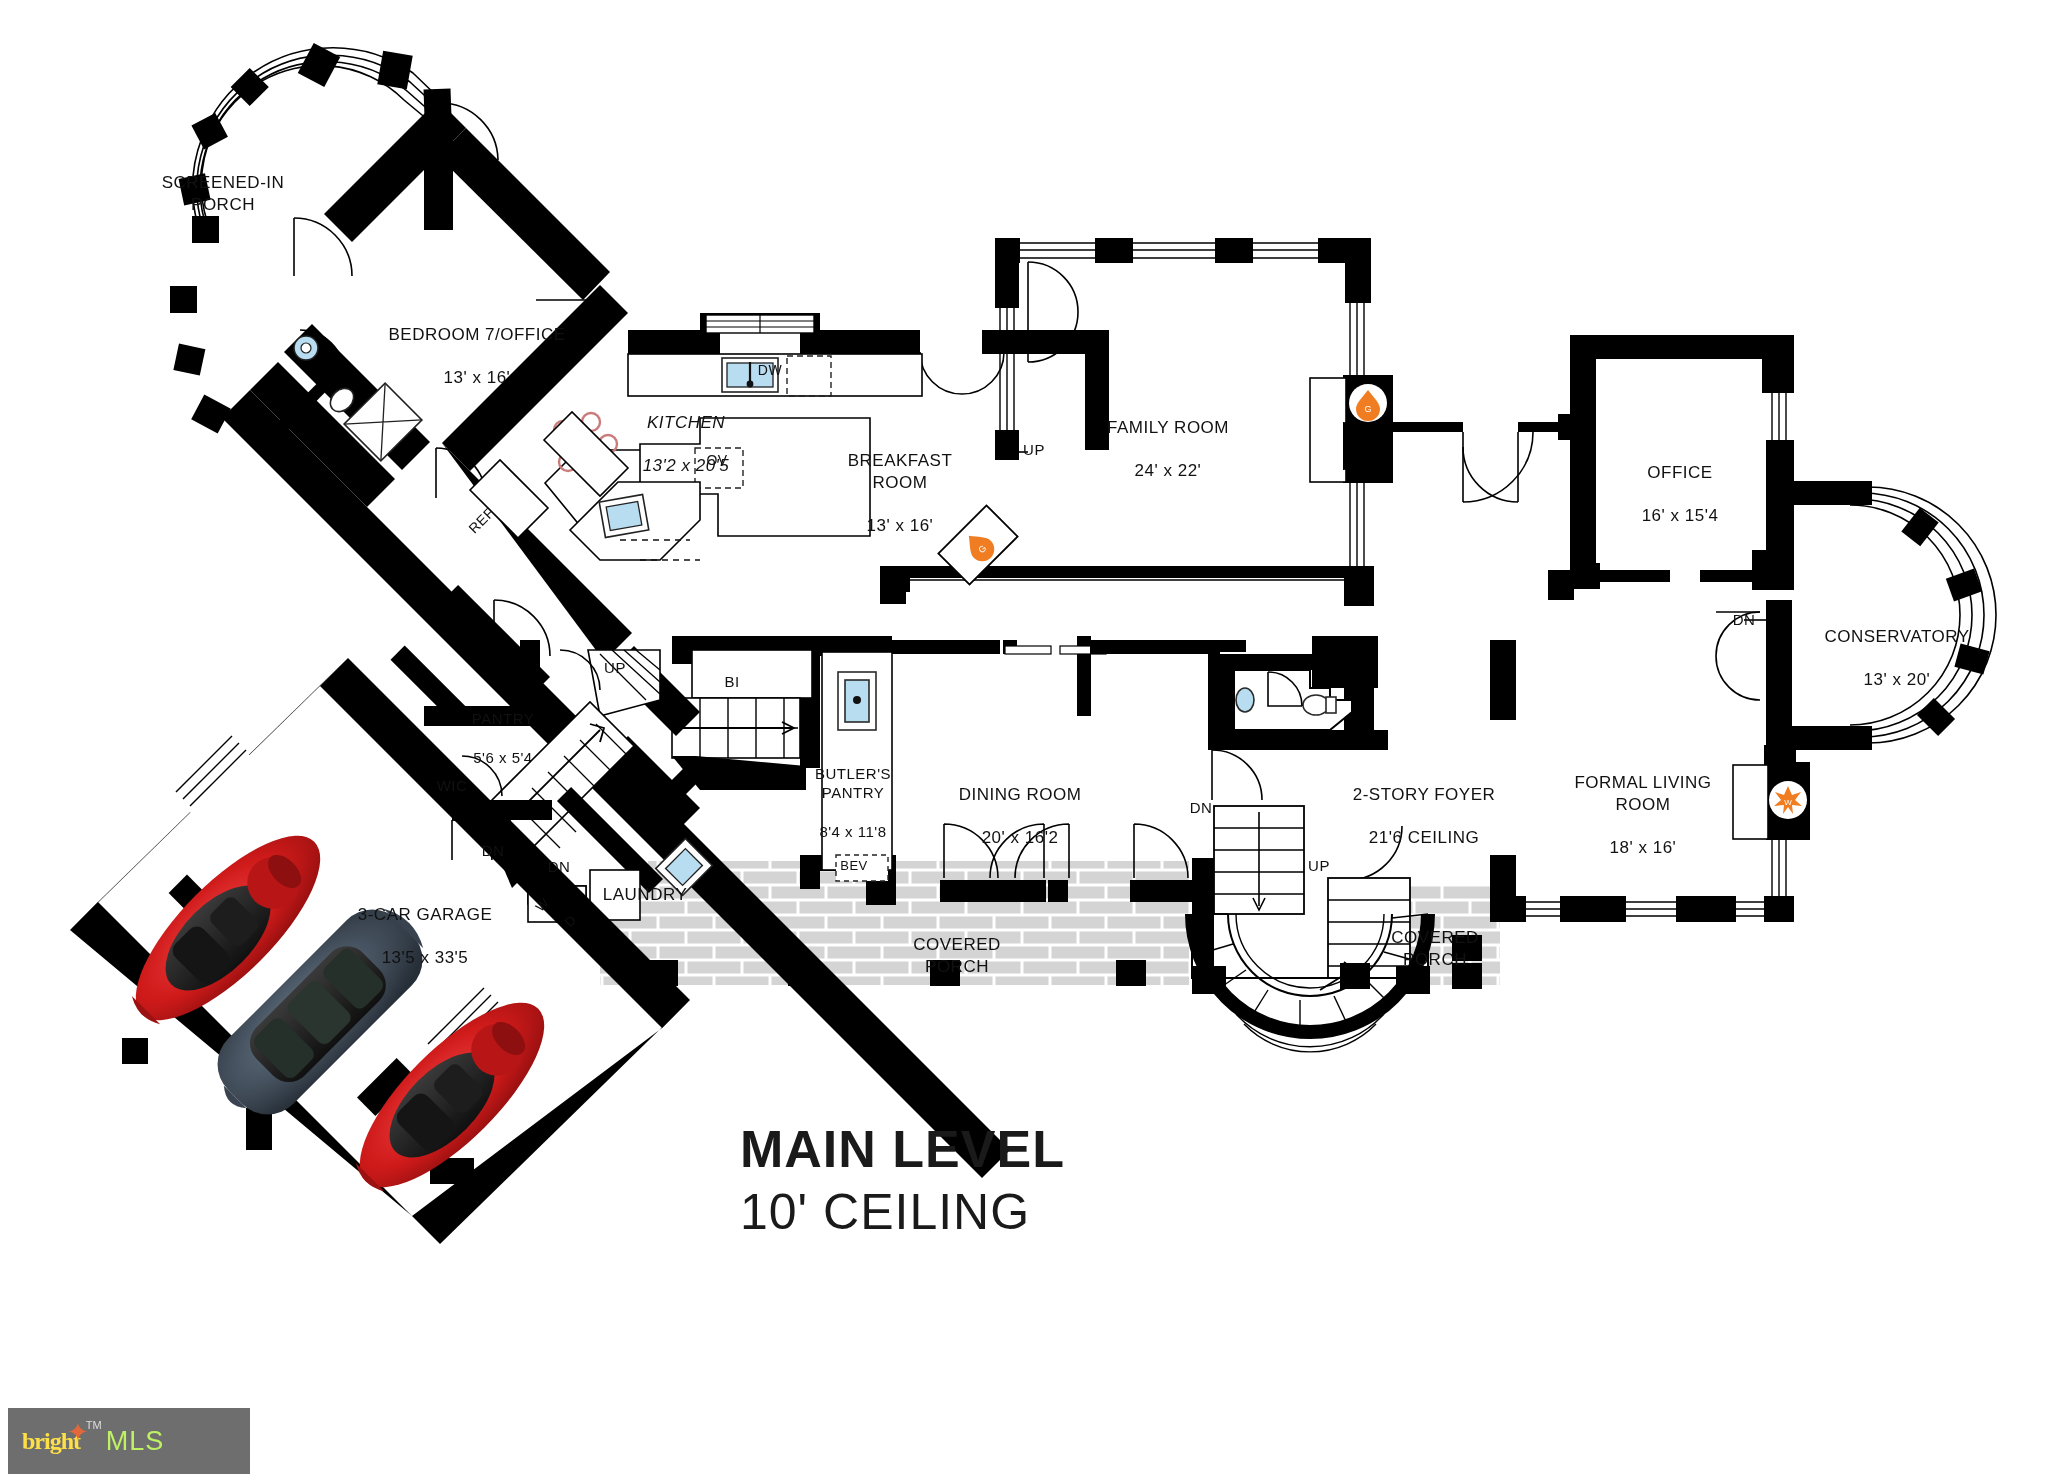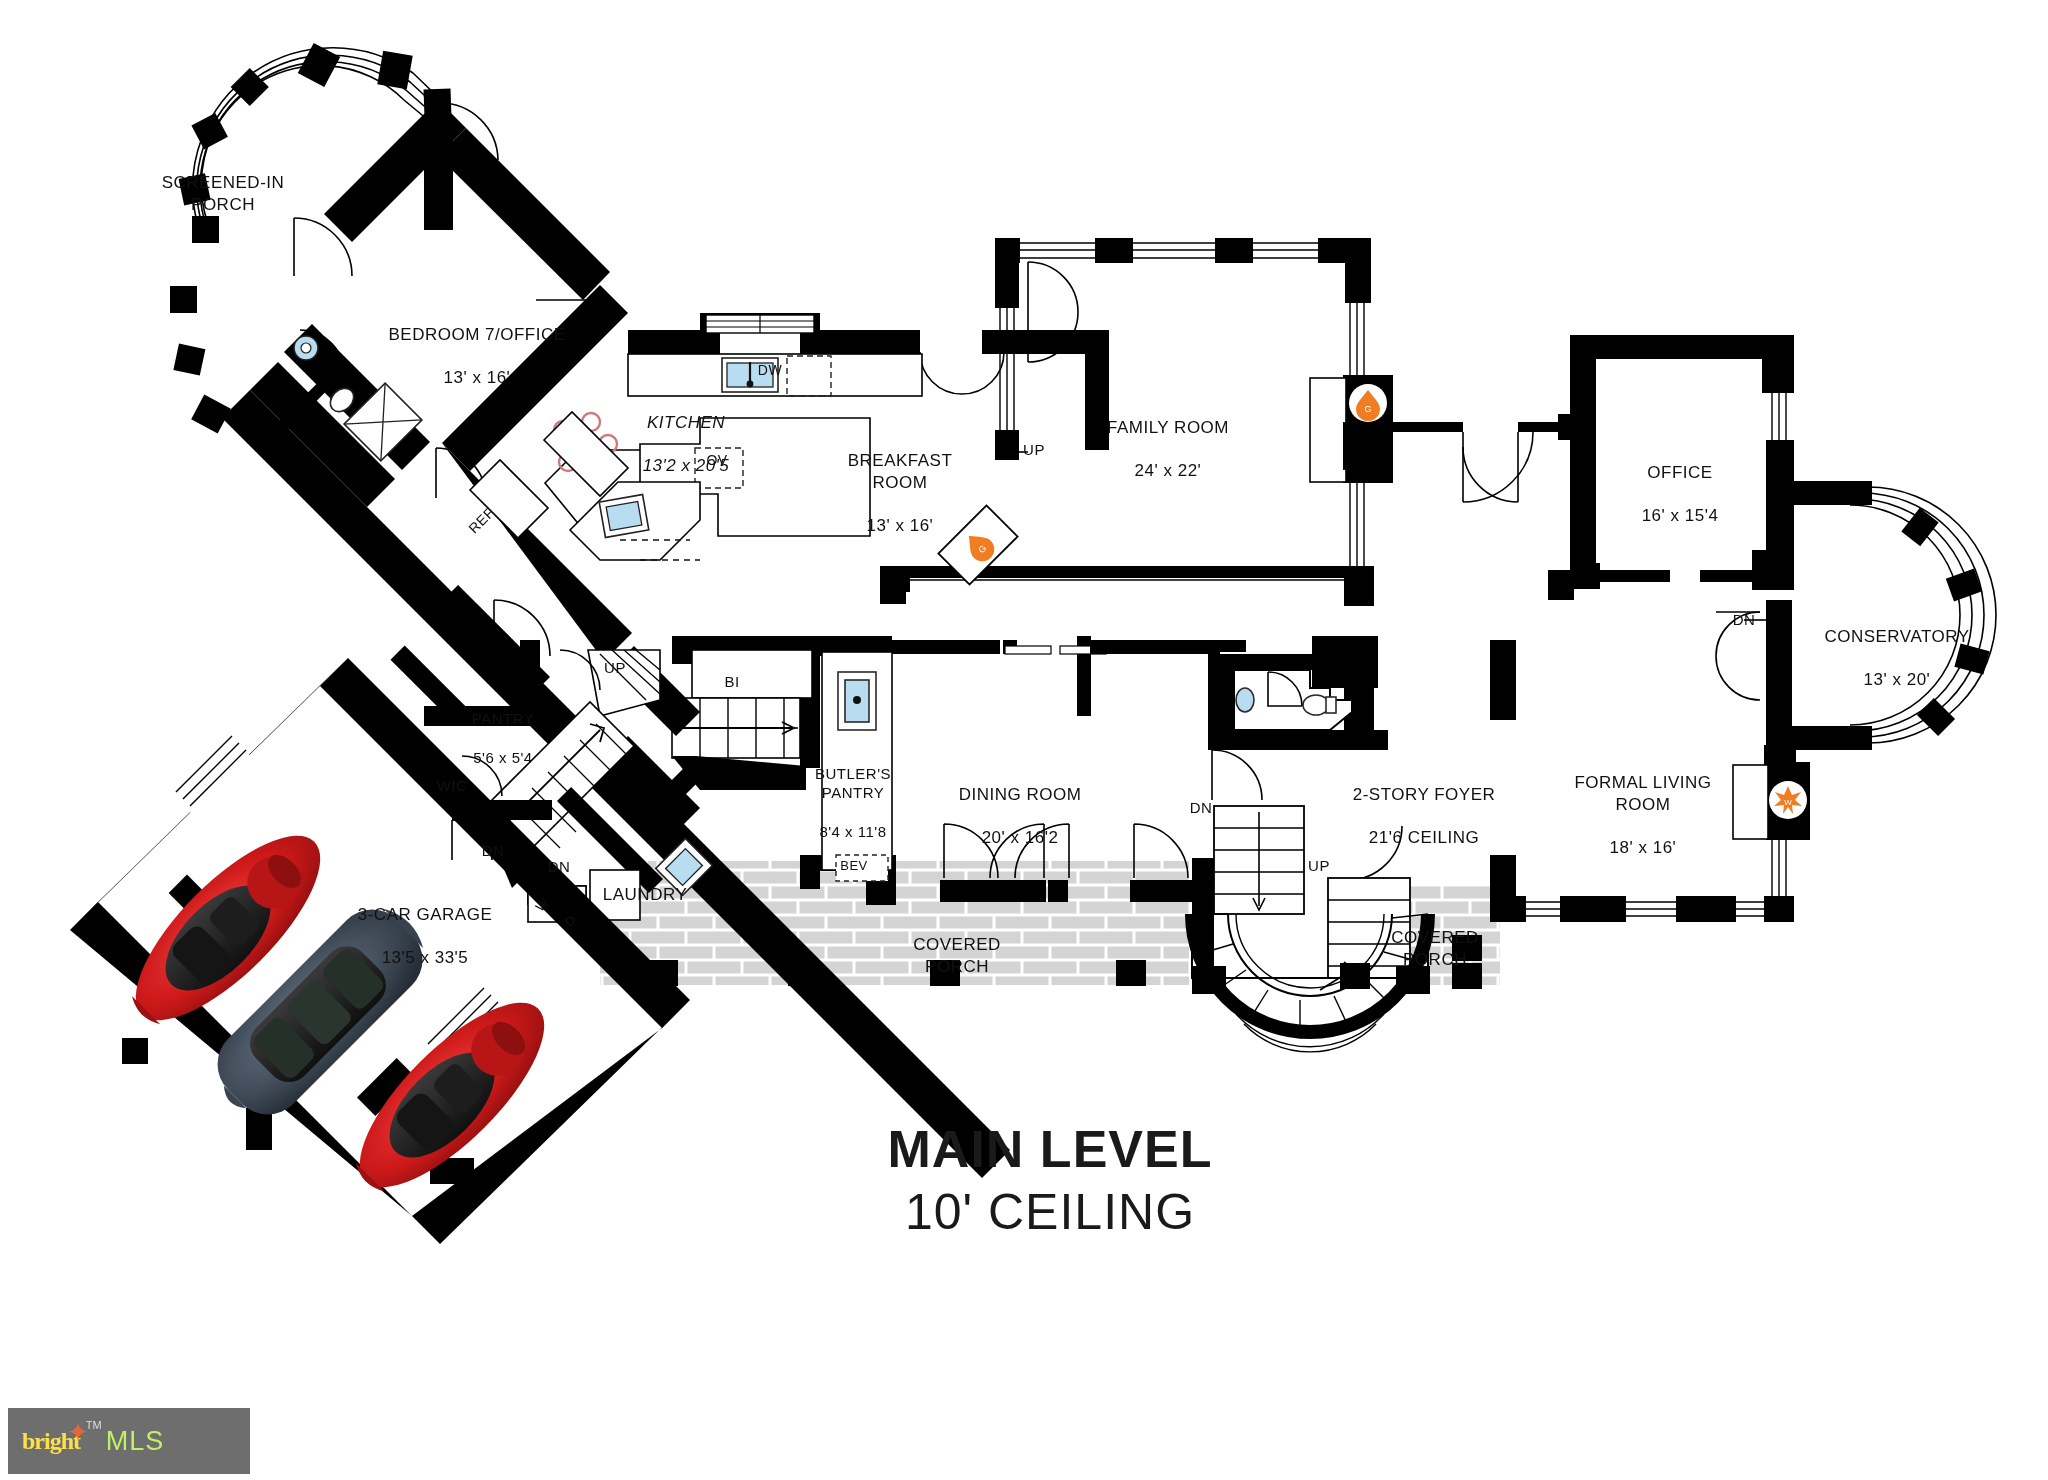--- a/index.html
+++ b/index.html
@@ -12,21 +12,21 @@
   
   .lbl{position:absolute;text-align:center;line-height:1.28;
        font-family:"Liberation Sans", sans-serif;letter-spacing:.5px;
        color:#111;white-space:pre-line;pointer-events:none;}
   .lbl.rm{font-size:17px;}
   .lbl.sm{font-size:15px;}
   .lbl.xs{font-size:14px;}
   .lbl.tiny{font-size:13px;}
 
   
-  #titleblock{position:absolute;left:740px;top:1120px;width:620px;text-align:center;}
+  #titleblock{position:absolute;left:740px;top:1120px;width:620px;text-align:left;}
   #titleblock .t1{font-size:52px;font-weight:bold;letter-spacing:1px;line-height:1.15;}
   #titleblock .t2{font-size:50px;font-weight:normal;letter-spacing:1px;line-height:1.3;}
   #titleblock .t3{font-size:50px;font-weight:normal;letter-spacing:1px;line-height:1.3;}
 
   
   #mls{position:absolute;left:8px;top:1408px;width:242px;height:66px;
        background:#6e6e6e;display:flex;align-items:center;padding-left:14px;box-sizing:border-box;}
   #mls .bw{font-family:Liberation Serif, serif;font-size:24px;color:#fde047;
            font-weight:bold;letter-spacing:-1px;position:relative;}
   #mls .star{color:#e2683c;font-size:26px;position:relative;left:-13px;top:-9px;}

